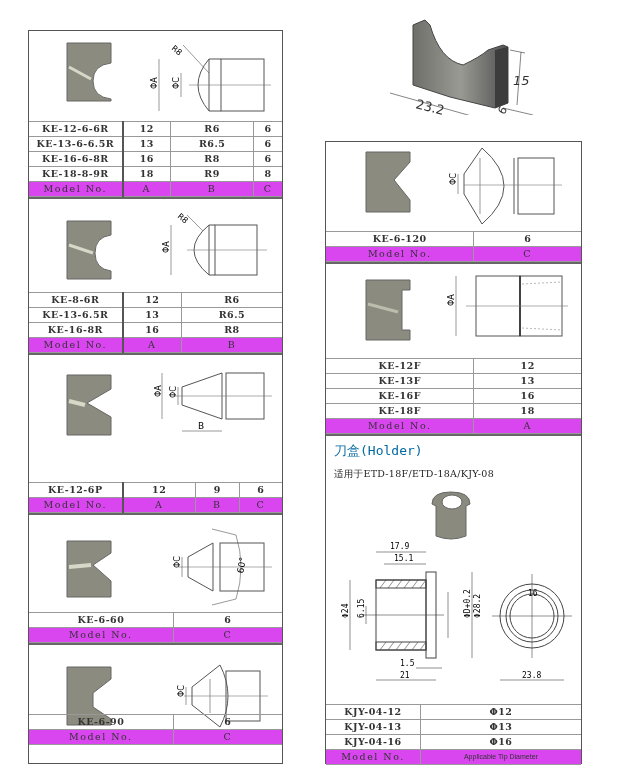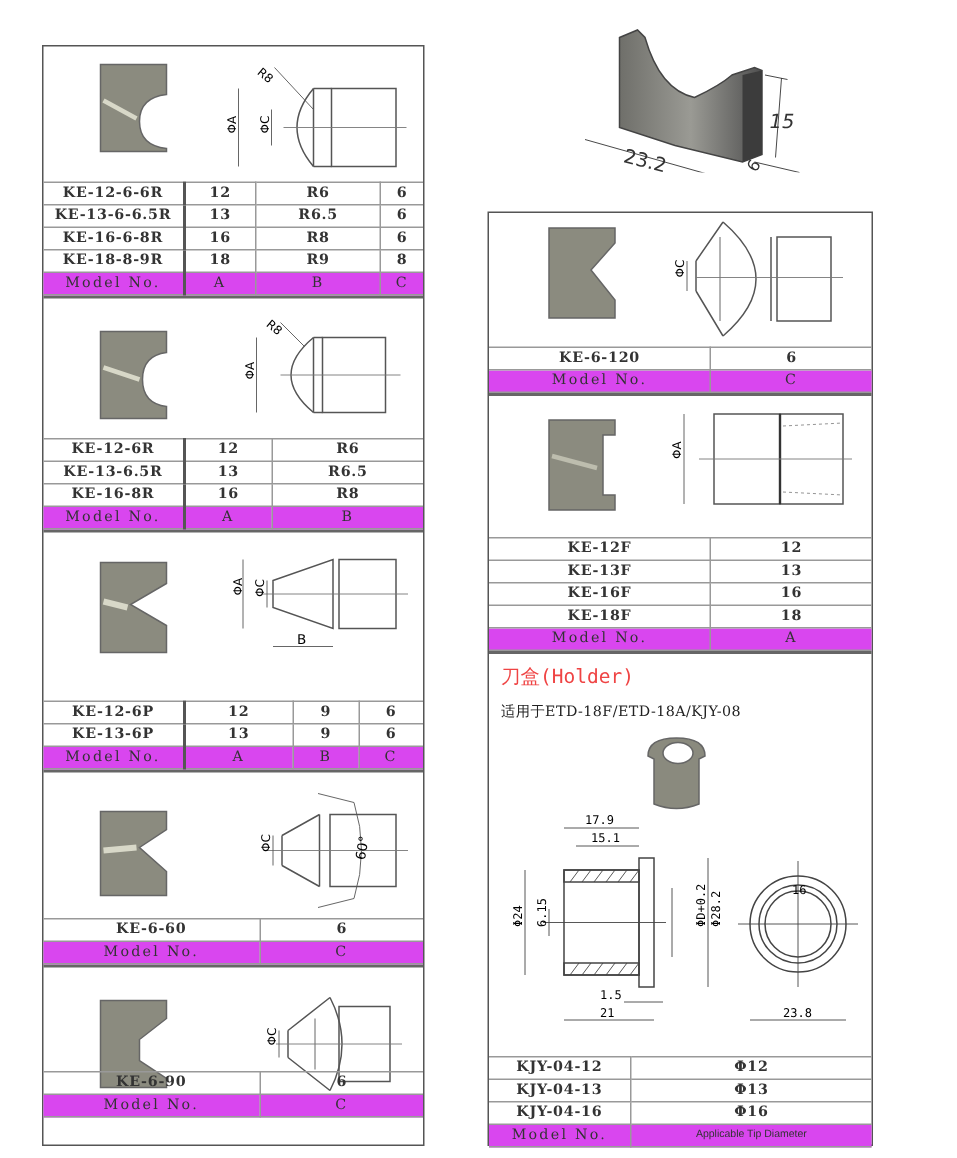--- a/index.html
+++ b/index.html
@@ -9,21 +9,21 @@
   #right { left:325px; top:141px; width:257px; height:623px; }
   .sect { position:absolute; left:0; right:0; border-bottom:2px solid #666; }
   table.spec { position:absolute; left:0; right:0; bottom:0; width:100%; border-collapse:collapse; font-size:9.5px; letter-spacing:0.5px; }
   table.spec td { border:1px solid #999; text-align:center; height:14px; padding:0; line-height:14px; font-weight:bold; color:#333; }
   table.spec td:first-child { border-left:none; }
   table.spec td:last-child { border-right:none; }
   table.spec tr.hdr td { background:#d946ef; font-weight:normal; letter-spacing:1.5px; }
   table.spec td.vsep { border-left:2px solid #555; }
   .photo { position:absolute; }
   .draw { position:absolute; }
-  .holder-title { position:absolute; left:8px; top:8px; font-size:13px; font-family:"DejaVu Sans Mono", monospace; color:#ef4444; }
+  .holder-title { position:absolute; left:8px; top:8px; font-size:13px; font-family:"DejaVu Sans Mono", monospace; color:#0369a1; }
   .holder-sub { position:absolute; left:8px; top:34px; font-size:9.5px; font-weight:normal; color:#222; letter-spacing:0.3px; }
   .small-note { font-size:7px !important; font-family:"Liberation Sans", sans-serif; letter-spacing:0 !important; }
 </style>
 </head>
 <body>
 
 <div style="position:absolute;left:385px;top:5px;width:170px;height:110px;">
   <svg width="170" height="110" viewBox="0 0 170 110">
     <defs>
       <linearGradient id="metal3d" x1="0" x2="1">
@@ -114,21 +114,21 @@
       <line x1="50" y1="14" x2="50" y2="64" stroke="#555"></line>
       <line x1="28" y1="39" x2="108" y2="39" stroke="#777" stroke-width="0.6"></line>
       <line x1="12" y1="14" x2="12" y2="64" stroke="#555" stroke-width="0.6"></line>
       <line x1="28" y1="4" x2="44" y2="20" stroke="#555" stroke-width="0.6"></line>
       <text x="18" y="6" font-size="8" font-family="DejaVu Sans" transform="rotate(40 18 6)">R8</text>
       <text x="6" y="46" font-size="8" font-family="DejaVu Sans" transform="rotate(-90 6 42)">ΦA</text>
     </svg>
     <table class="spec">
       <tbody>
           <tr>
-            <td style="width:37%">KE-12-6R</td>
+            <td style="width:37%">KE-8-6R</td>
             <td class="vsep">12</td>
             <td>R6</td>
           </tr>
       <tr>
             <td>KE-13-6.5R</td>
             <td class="vsep">13</td>
             <td>R6.5</td>
           </tr>
       <tr>
             <td>KE-16-8R</td>
@@ -158,26 +158,20 @@
       <line x1="28" y1="60" x2="68" y2="60" stroke="#555" stroke-width="0.6"></line>
       <text x="3" y="30" font-size="8" font-family="DejaVu Sans" transform="rotate(-90 3 26)">ΦA</text>
       <text x="17" y="30" font-size="8" font-family="DejaVu Sans" transform="rotate(-90 18 26)">ΦC</text>
       <text x="44" y="58" font-size="9" font-family="DejaVu Sans">B</text>
     </svg>
     <table class="spec">
       <tbody>
           <tr>
             <td style="width:37%">KE-12-6P</td>
             <td class="vsep">12</td>
-            <td>9</td>
-            <td>6</td>
-          </tr>
-      <tr>
-            <td>KE-13-6P</td>
-            <td class="vsep">13</td>
             <td>9</td>
             <td>6</td>
           </tr>
       <tr class="hdr">
             <td>Model No.</td>
             <td class="vsep">A</td>
             <td>B</td>
             <td>C</td>
           </tr>
     </tbody>

